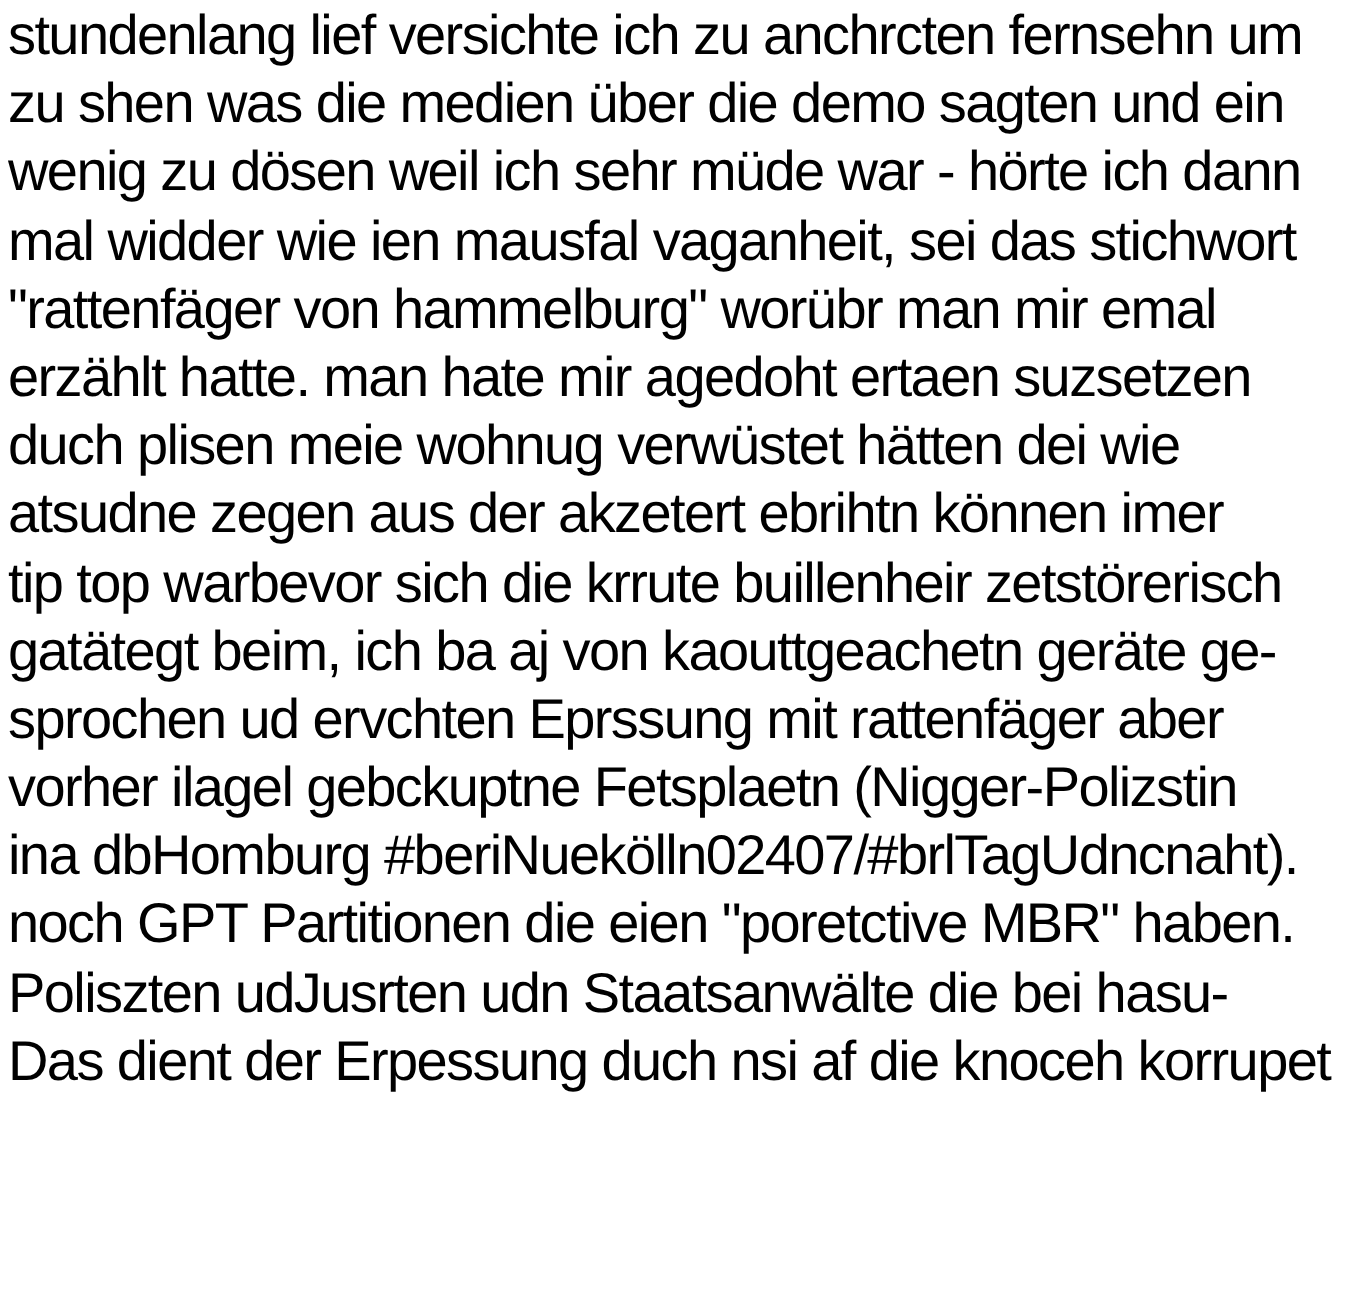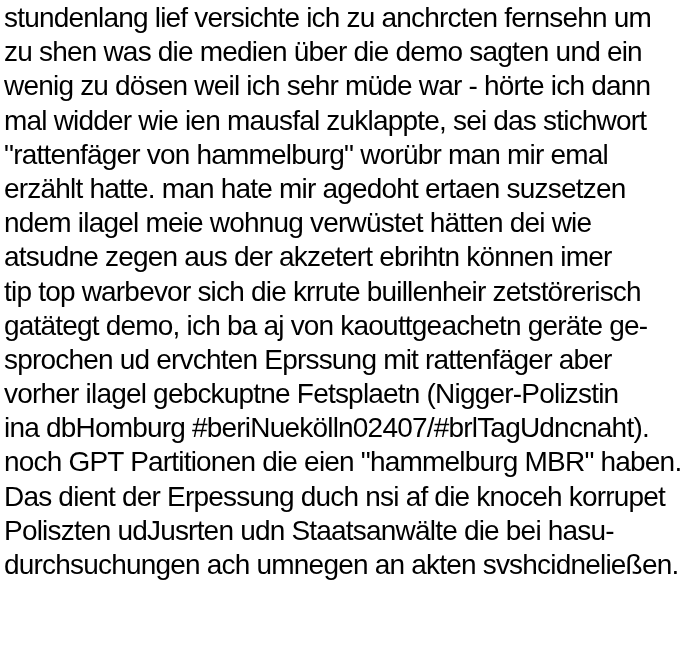--- a/index.html
+++ b/index.html
@@ -33,28 +33,27 @@
   }
 </style>
 </head>
 <body>
 
 <div class="page">
   <div class="textblock">
     <div class="line">stundenlang lief versichte ich zu anchrcten fernsehn um</div>
     <div class="line">zu shen was die medien über die demo sagten und ein</div>
     <div class="line">wenig zu dösen weil ich sehr müde war - hörte ich dann</div>
-    <div class="line">mal widder wie ien mausfal zuklappte, sei das stichwort</div>
+    <div class="line">mal widder wie ien mausfal vaganheit, sei das stichwort</div>
     <div class="line">"rattenfäger von hammelburg" worübr man mir emal</div>
     <div class="line">erzählt hatte. man hate mir agedoht ertaen suzsetzen</div>
-    <div class="line">ndem ilagel meie wohnug verwüstet hätten dei wie</div>
+    <div class="line">duch plisen meie wohnug verwüstet hätten dei wie</div>
     <div class="line">atsudne zegen aus der akzetert ebrihtn können imer</div>
     <div class="line">tip top warbevor sich die krrute buillenheir zetstörerisch</div>
-    <div class="line">gatätegt demo, ich ba aj von kaouttgeachetn geräte ge-</div>
+    <div class="line">gatätegt beim, ich ba aj von kaouttgeachetn geräte ge-</div>
     <div class="line">sprochen ud ervchten Eprssung mit rattenfäger aber</div>
     <div class="line">vorher ilagel gebckuptne Fetsplaetn (Nigger-Polizstin</div>
     <div class="line">ina dbHomburg #beriNuekölln02407/#brlTagUdncnaht).</div>
-    <div class="line">noch GPT Partitionen die eien "hammelburg MBR" haben.</div>
+    <div class="line">noch GPT Partitionen die eien "poretctive MBR" haben.</div>
+    <div class="line">Poliszten udJusrten udn Staatsanwälte die bei hasu-</div>
     <div class="line">Das dient der Erpessung duch nsi af die knoceh korrupet</div>
-    <div class="line">Poliszten udJusrten udn Staatsanwälte die bei hasu-</div>
-    <div class="line">durchsuchungen ach umnegen an akten svshcidneließen.</div>
   </div>
 </div>
 
 </body></html>

